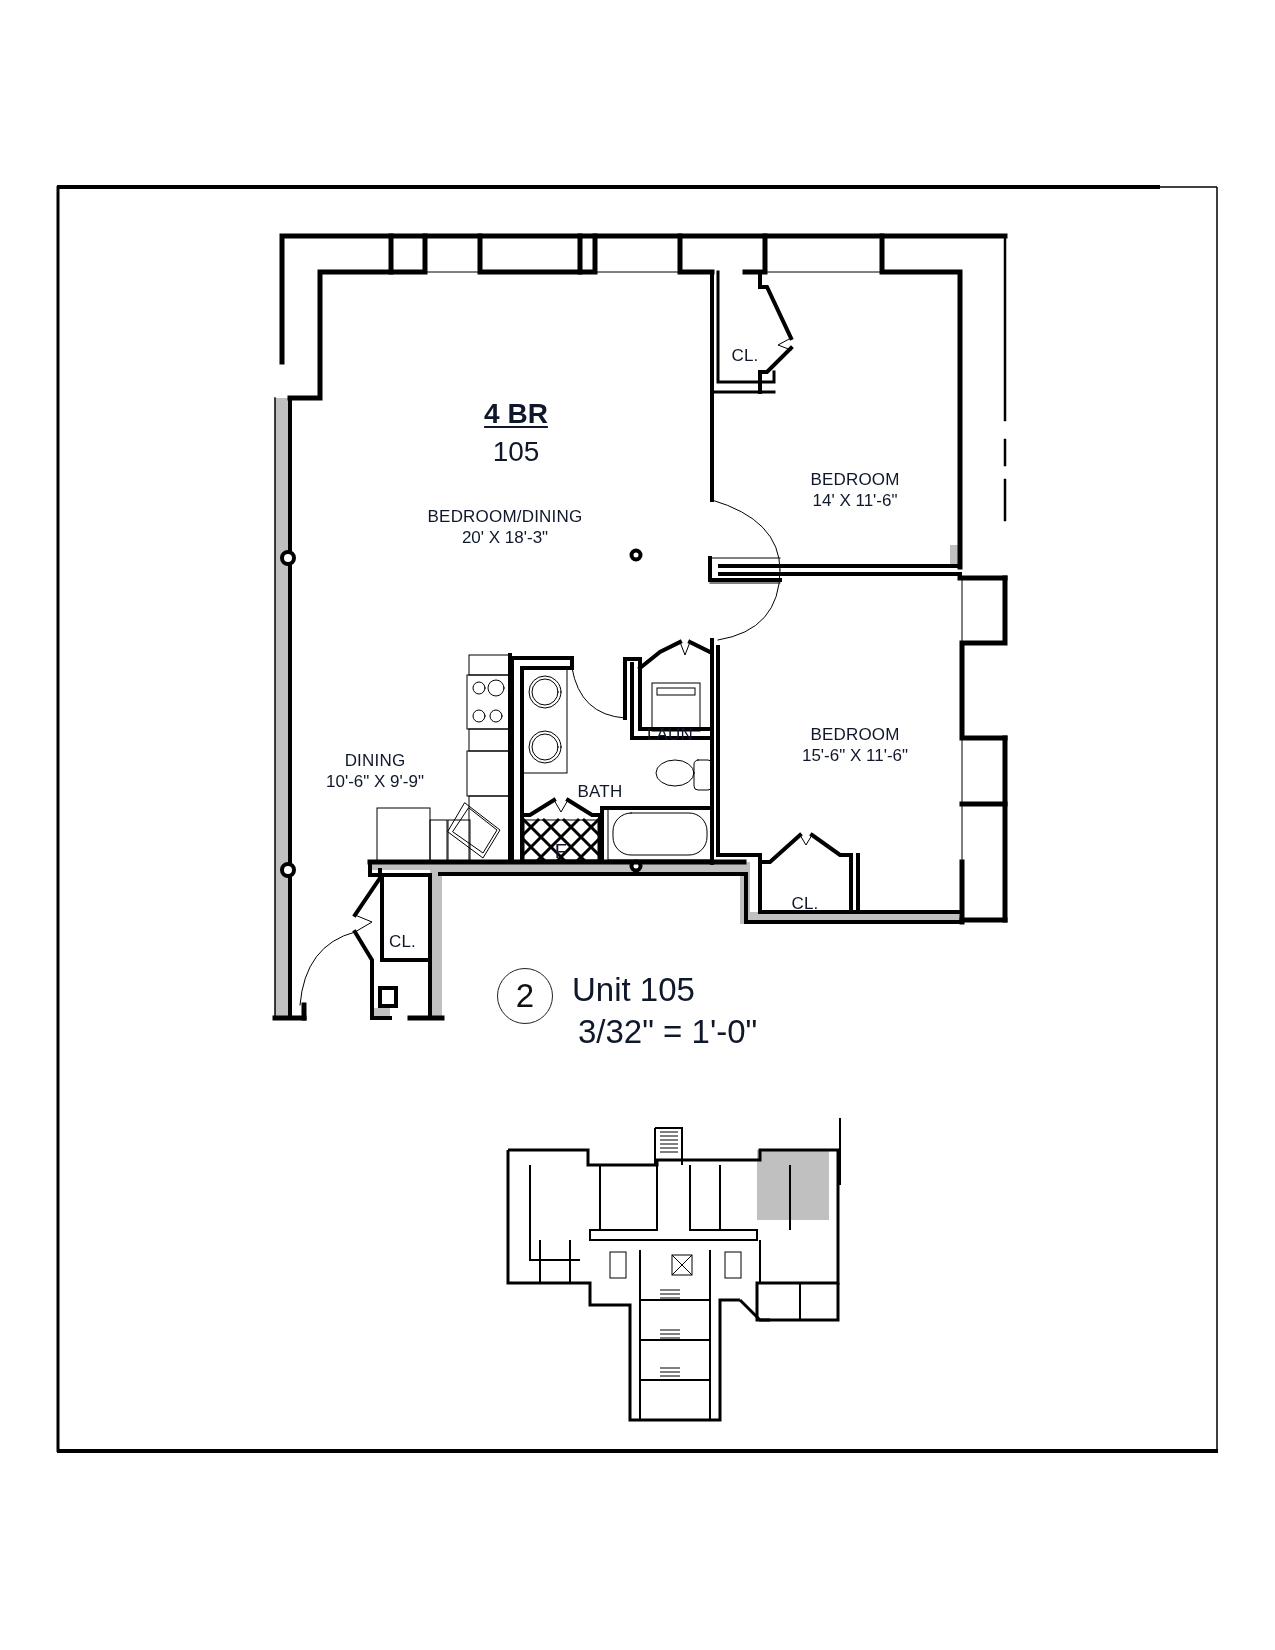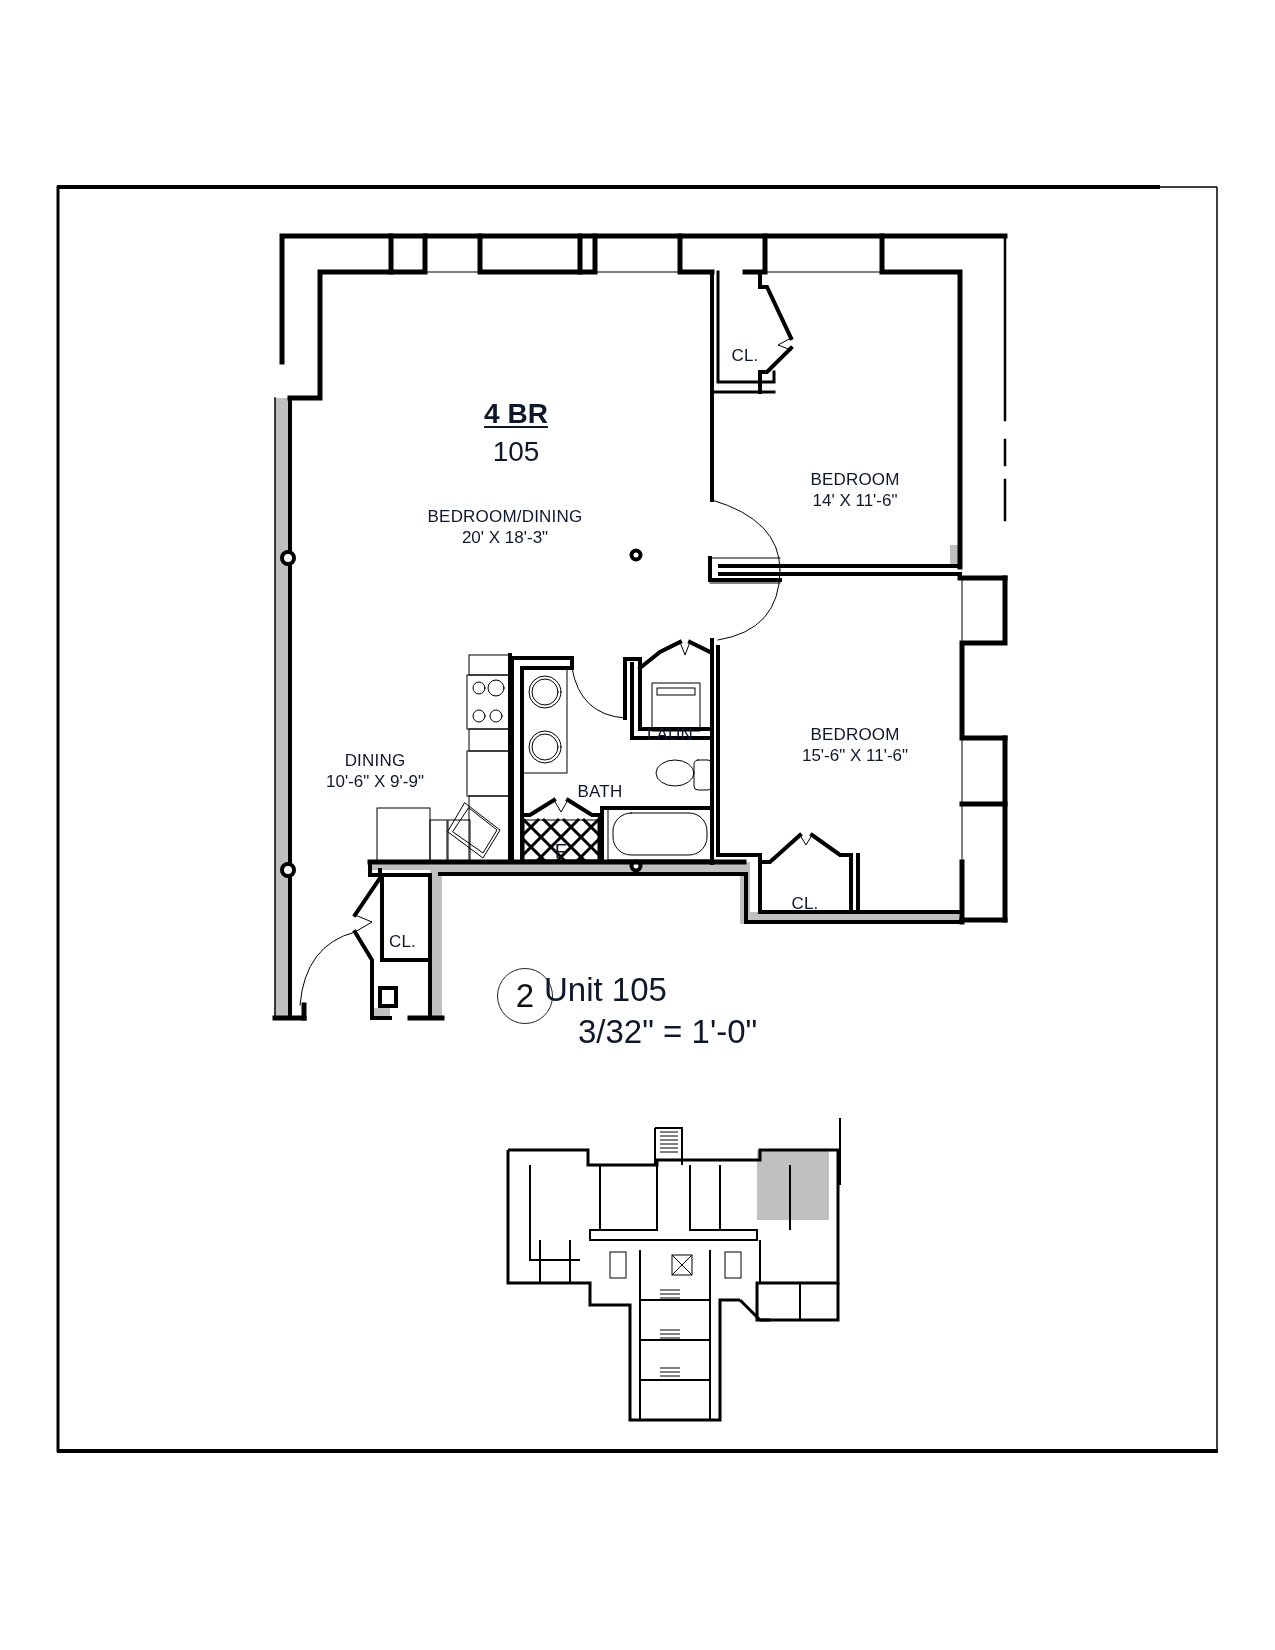--- a/index.html
+++ b/index.html
@@ -233,15 +233,15 @@
 <div class="lbl room-name" style="left:548px; top:820px; width:26px; font-size:20px;">F</div>
 
 <div class="lbl room-name" style="left:725px; top:326px; width:40px;">CL.</div>
 <div class="lbl room-name" style="left:780px; top:874px; width:50px;">CL.</div>
 <div class="lbl room-name" style="left:380px; top:912px; width:45px;">CL.</div>
 
 
 <div class="bubble" style="left:497px; top:968px;">
   <span>2</span>
 </div>
-<div class="lbl title-main" style="left:544px; top:951px;text-align:right;">Unit 105</div>
+<div class="lbl title-main" style="left:572px; top:951px;text-align:right;">Unit 105</div>
 <div class="lbl title-scale" style="left:578px; top:993px;">3/32" = 1'-0"</div>
 </div>
 
 </body></html>

